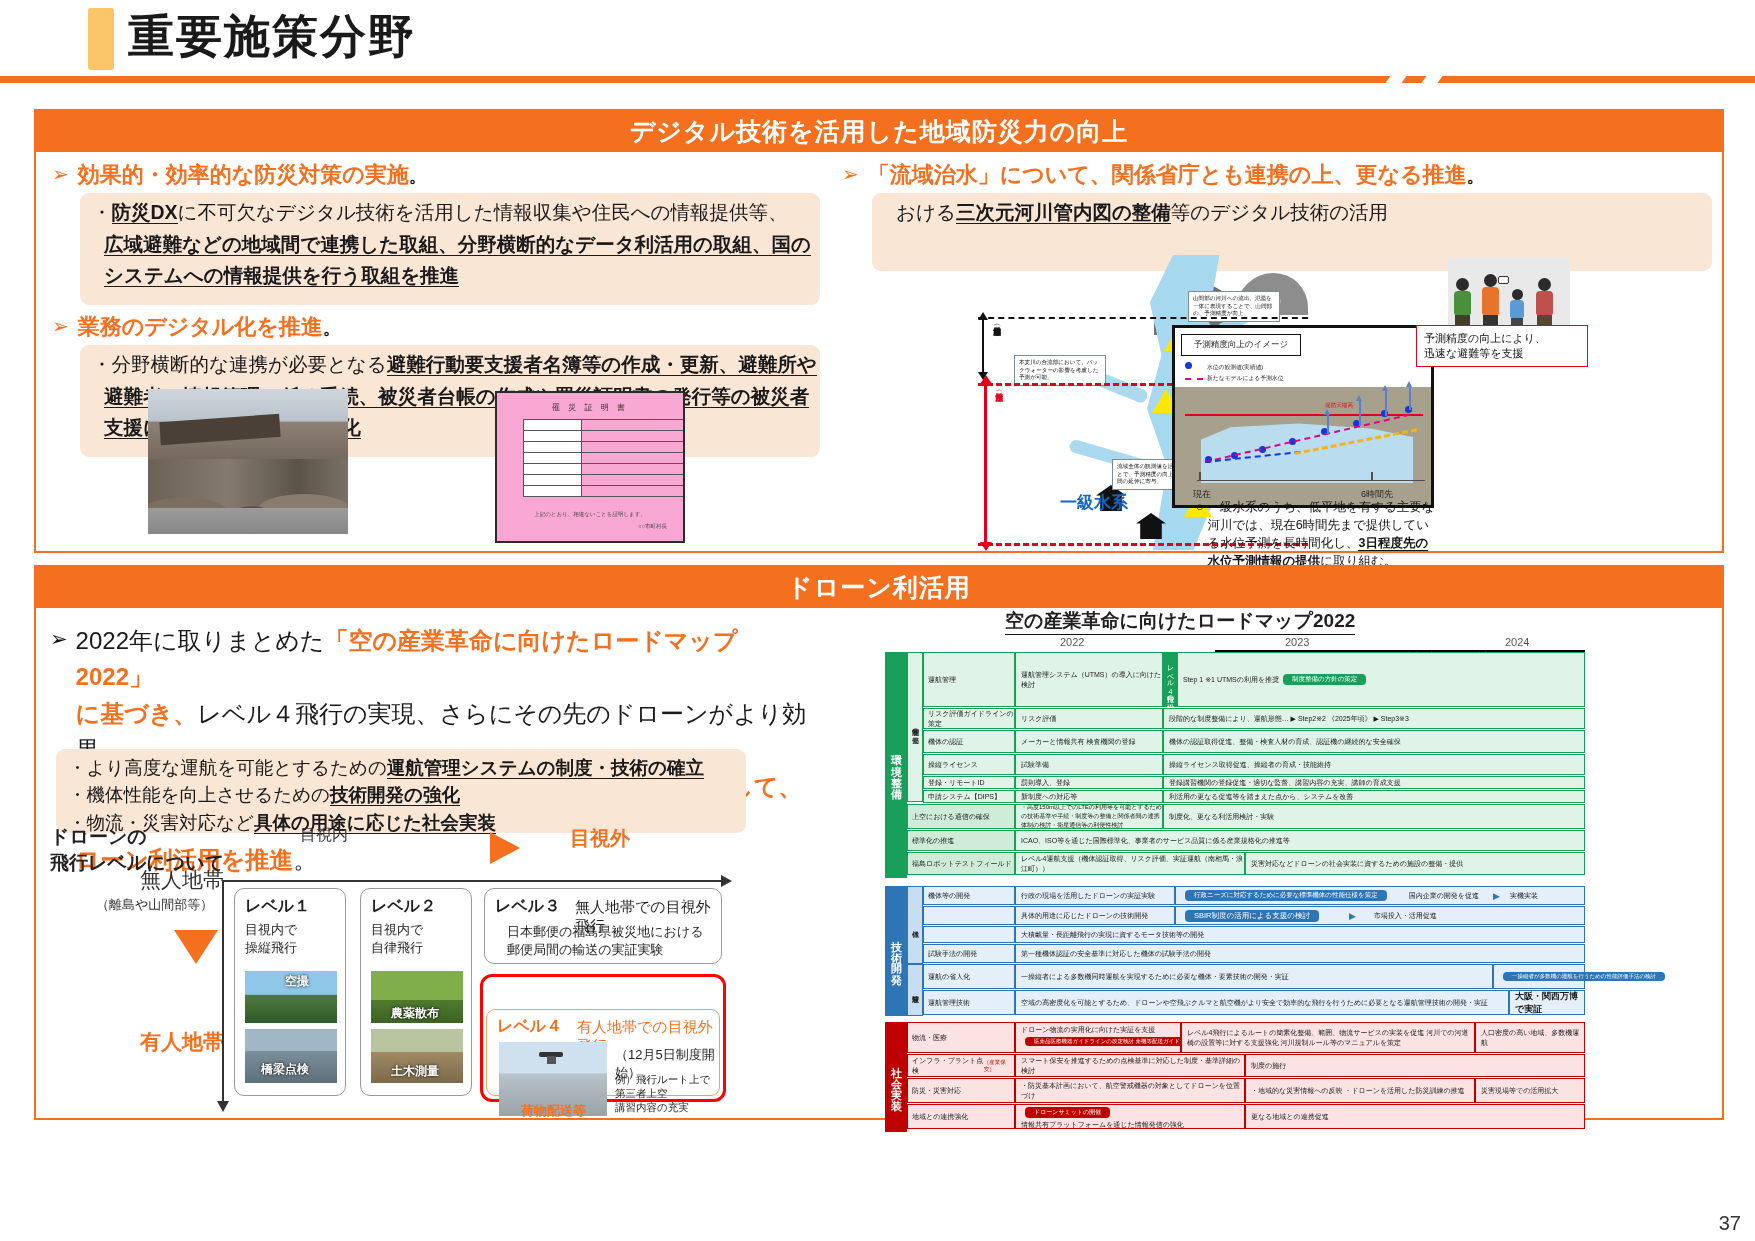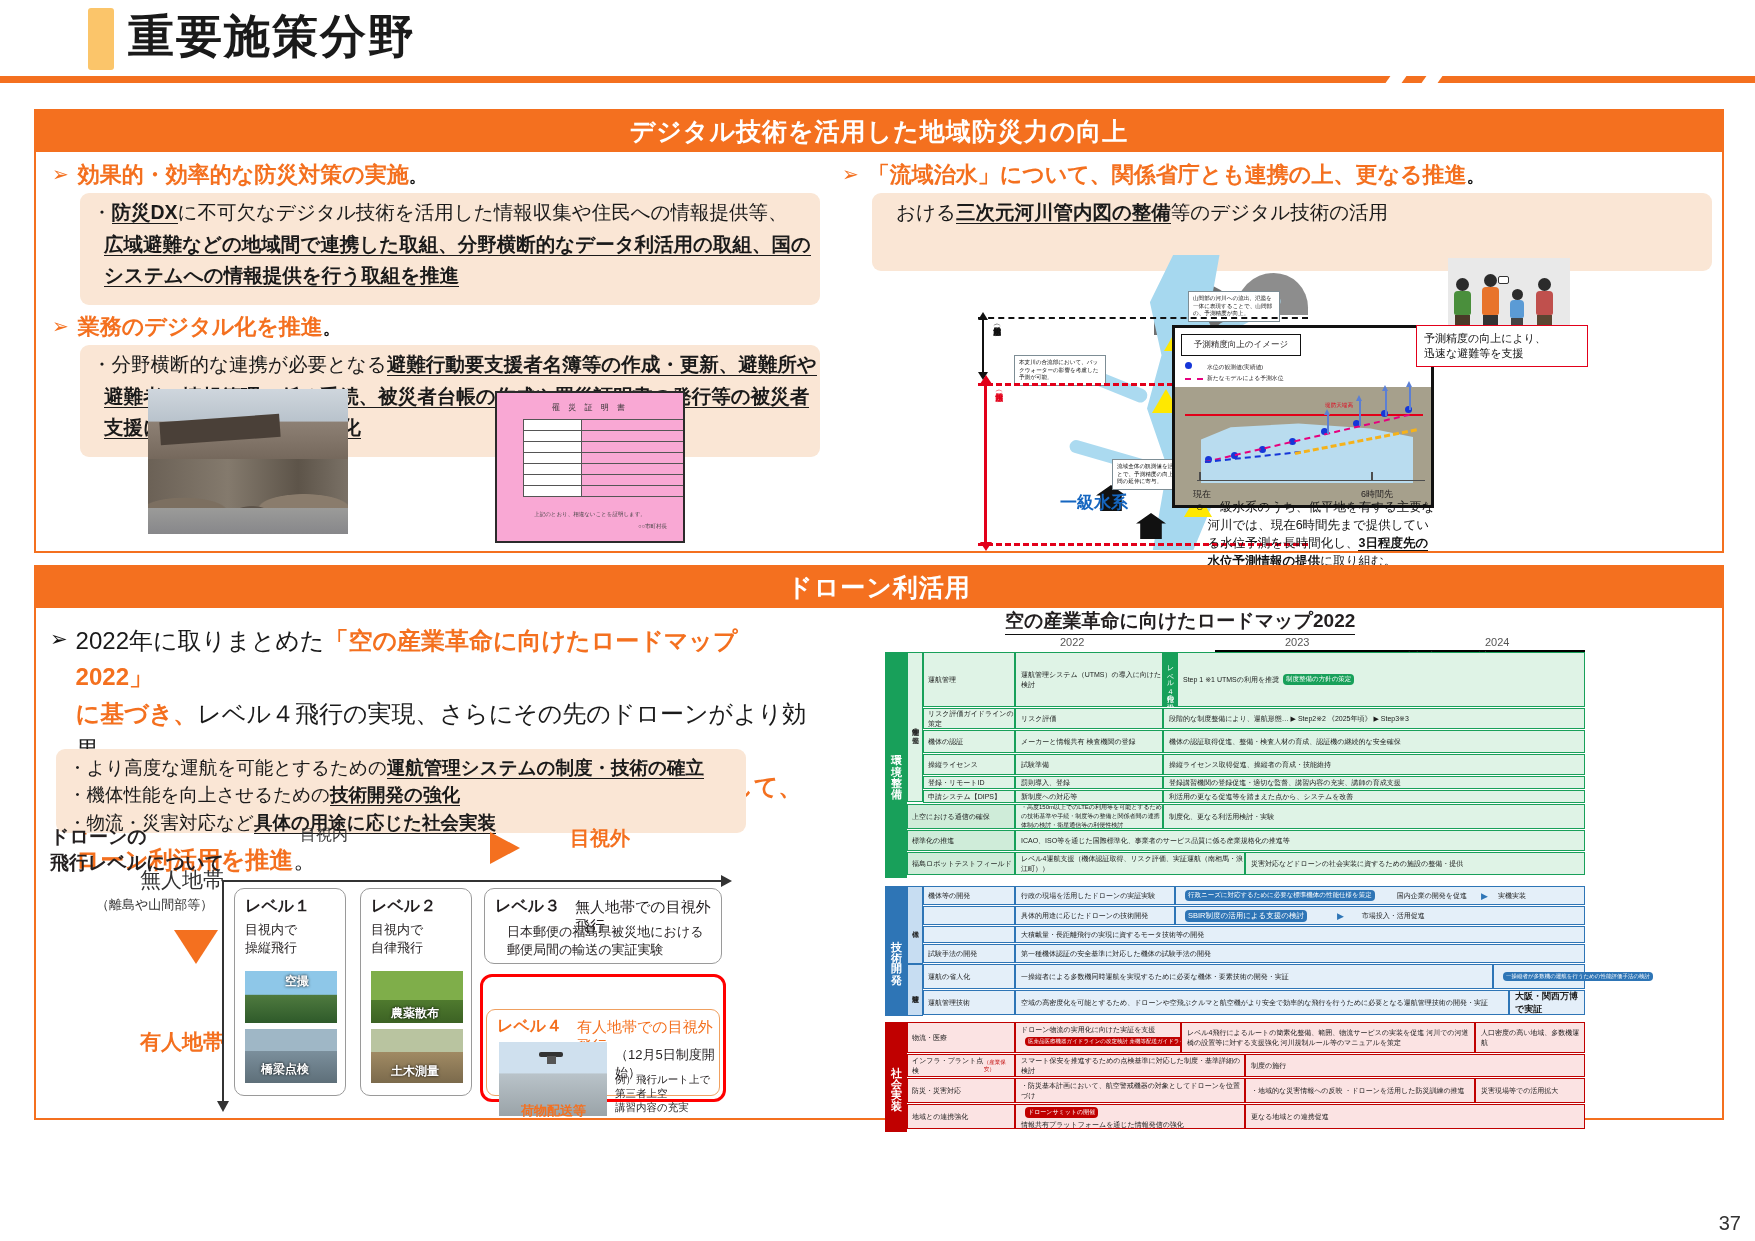--- a/index.html
+++ b/index.html
@@ -309,21 +309,21 @@
     font-size: 7px; flex: none;
   }
   .cellname { display: flex; align-items: center; padding-left: 4px; flex: none; }
   .cellbody { display: flex; align-items: center; padding-left: 5px; flex: 1; }
   .sec-green .cellname, .sec-green .cellbody { background: #dff3e6; border: .5px solid #18a05a; color: #1a1a1a; }
   .sec-green .sublbl { background: #bfe6cd; border: .5px solid #18a05a; color: #1a1a1a; }
   .sec-blue .cellname, .sec-blue .cellbody { background: #e4eff9; border: .5px solid #2e75b6; color: #1a1a1a; }
   .sec-blue .sublbl { background: #c7ddf2; border: .5px solid #2e75b6; color: #1a1a1a; }
   .sec-red .cellname, .sec-red .cellbody { background: #fbe3e3; border: .5px solid #c00000; color: #1a1a1a; }
   .pill {
-    display: inline-block; border-radius: 4px; padding: 1px 3px; font-size: 6.5px;
+    display: inline-block; border-radius: 4px; padding: 1px 9px; font-size: 6.5px;
     color: #fff; margin-left: 4px; white-space: nowrap;
   }
   .pill-green { background: #18a05a; }
   .pill-blue { background: #2e75b6; }
   .pill-red { background: #c00000; }
   .blackbar {
     position: absolute; left: 330px; top: 0; width: 370px; height: 12px;
     background: #000; color: #fff; font-size: 7.5px; text-align: center; line-height: 12px;
   }
   .rm-arrow { color: #2e75b6; font-size: 9px; }
@@ -630,21 +630,21 @@
         <span>講習内容の充実</span>
       </div>
     </div>
   </div>
 </div>
 
 <div id="rm-title">空の産業革命に向けたロードマップ2022</div>
 <div id="roadmap">
   <div class="rmyear" style="left:175px; top:-2px;">2022</div>
   <div class="rmyear" style="left:400px; top:-2px;">2023</div>
-  <div class="rmyear" style="left:600px; top:-2px;">2024</div>
+  <div class="rmyear" style="left:620px; top:-2px;">2024</div>
   <div class="blackbar" style="top:12px;">レベル4飛行を段階的に人口密度の高いエリアへ拡大</div>
 
   <div class="rmsec sec-green" style="position:absolute; top:14px; left:0; width:700px;">
     <div style="display:flex;">
       <div class="sidelbl grp-green" style="width:22px; height:226px;">環 境 整 備</div>
       <div style="flex:1;">
         <div style="display:flex;">
           <div class="sublbl" style="width:16px; height:150px; background:#dff3e6; border:.5px solid #18a05a;">法制度等の整備</div>
           <div style="flex:1;">
             <div class="rmrow" style="height:56px;">

